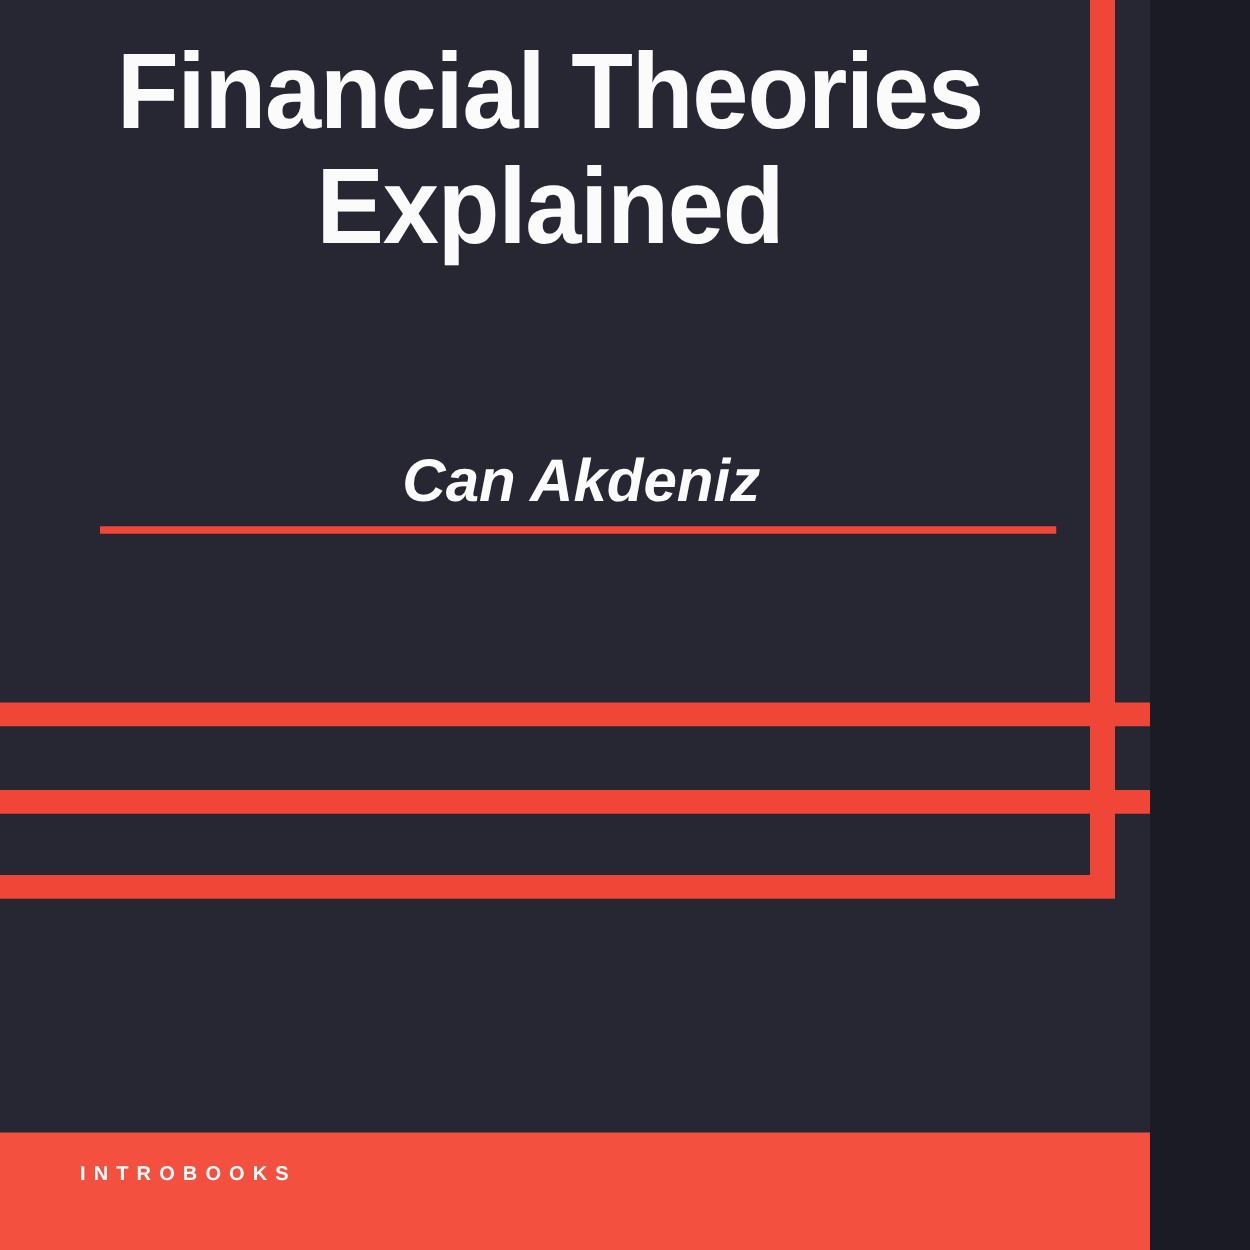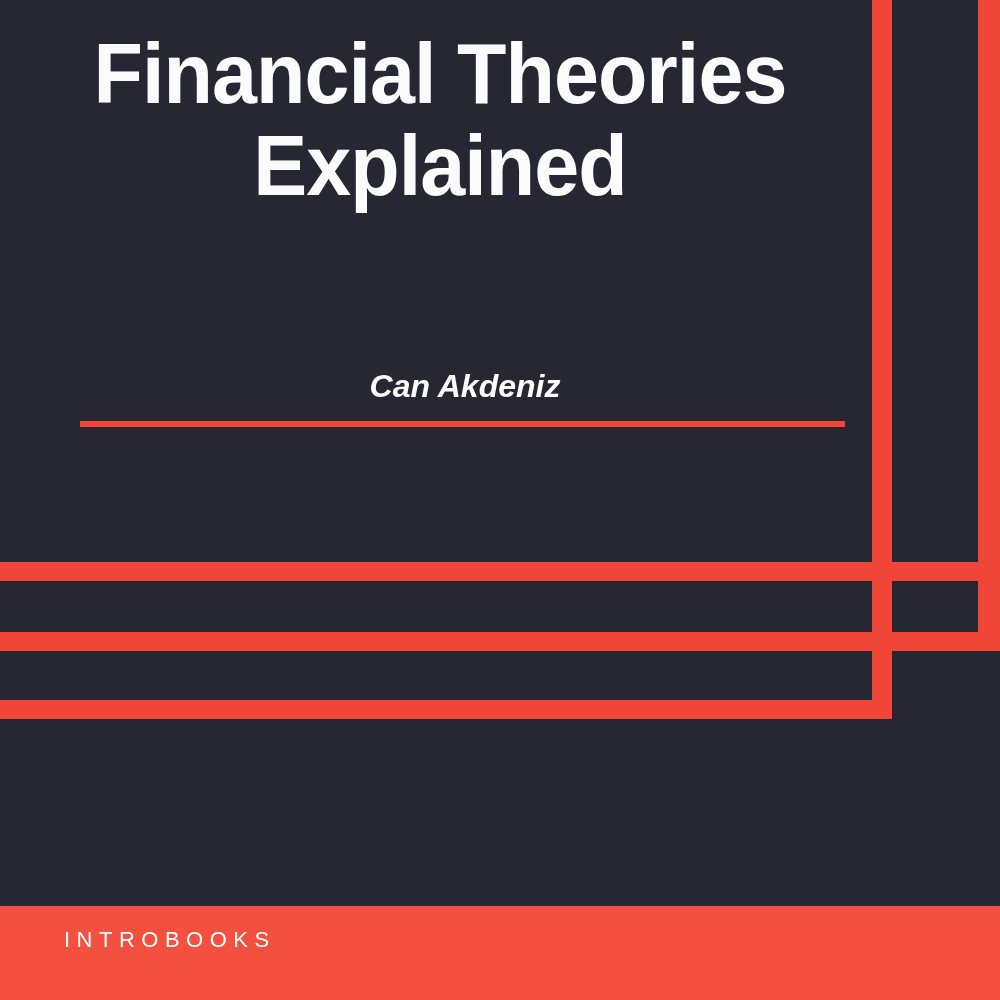--- a/index.html
+++ b/index.html
@@ -3,21 +3,21 @@
 <meta charset="utf-8">
 <title>Book Cover</title>
 <style>
   html, body {
     margin: 0;
     padding: 0;
     background: #1b1b26;
   }
   #cover {
     position: relative;
-    width: 1000px;
+    width: 920px;
     height: 1000px;
     overflow: hidden;
     background: #272734;
     font-family: "Liberation Sans", sans-serif;
     -webkit-font-smoothing: antialiased;
   }
 
   
   .rule {
     position: absolute;
@@ -85,21 +85,21 @@
   
   #author-block {
     position: absolute;
     left: 0;
     top: 364px;
     width: 930px;
     text-align: center;
   }
   #author-name {
     color: #fbfbfc;
-    font-size: 32px;
+    font-size: 48px;
     font-weight: bold;
     font-style: italic;
     letter-spacing: 0px;
     line-height: 44px;
   }
   #author-underline {
     position: absolute;
     left: 80px;
     top: 421px;
     width: 765px;
@@ -117,22 +117,22 @@
     background: #f4503f;
   }
   #footer-text {
     position: absolute;
     left: 64px;
     top: 18px;
   }
   .footer-line {
     display: block;
     color: #ffffff;
-    font-size: 22px;
-    font-weight: normal;
+    font-size: 16px;
+    font-weight: bold;
     letter-spacing: 6.5px;
     line-height: 32px;
     white-space: nowrap;
   }
 </style>
 </head>
 <body>
 
 <div id="cover">
 

